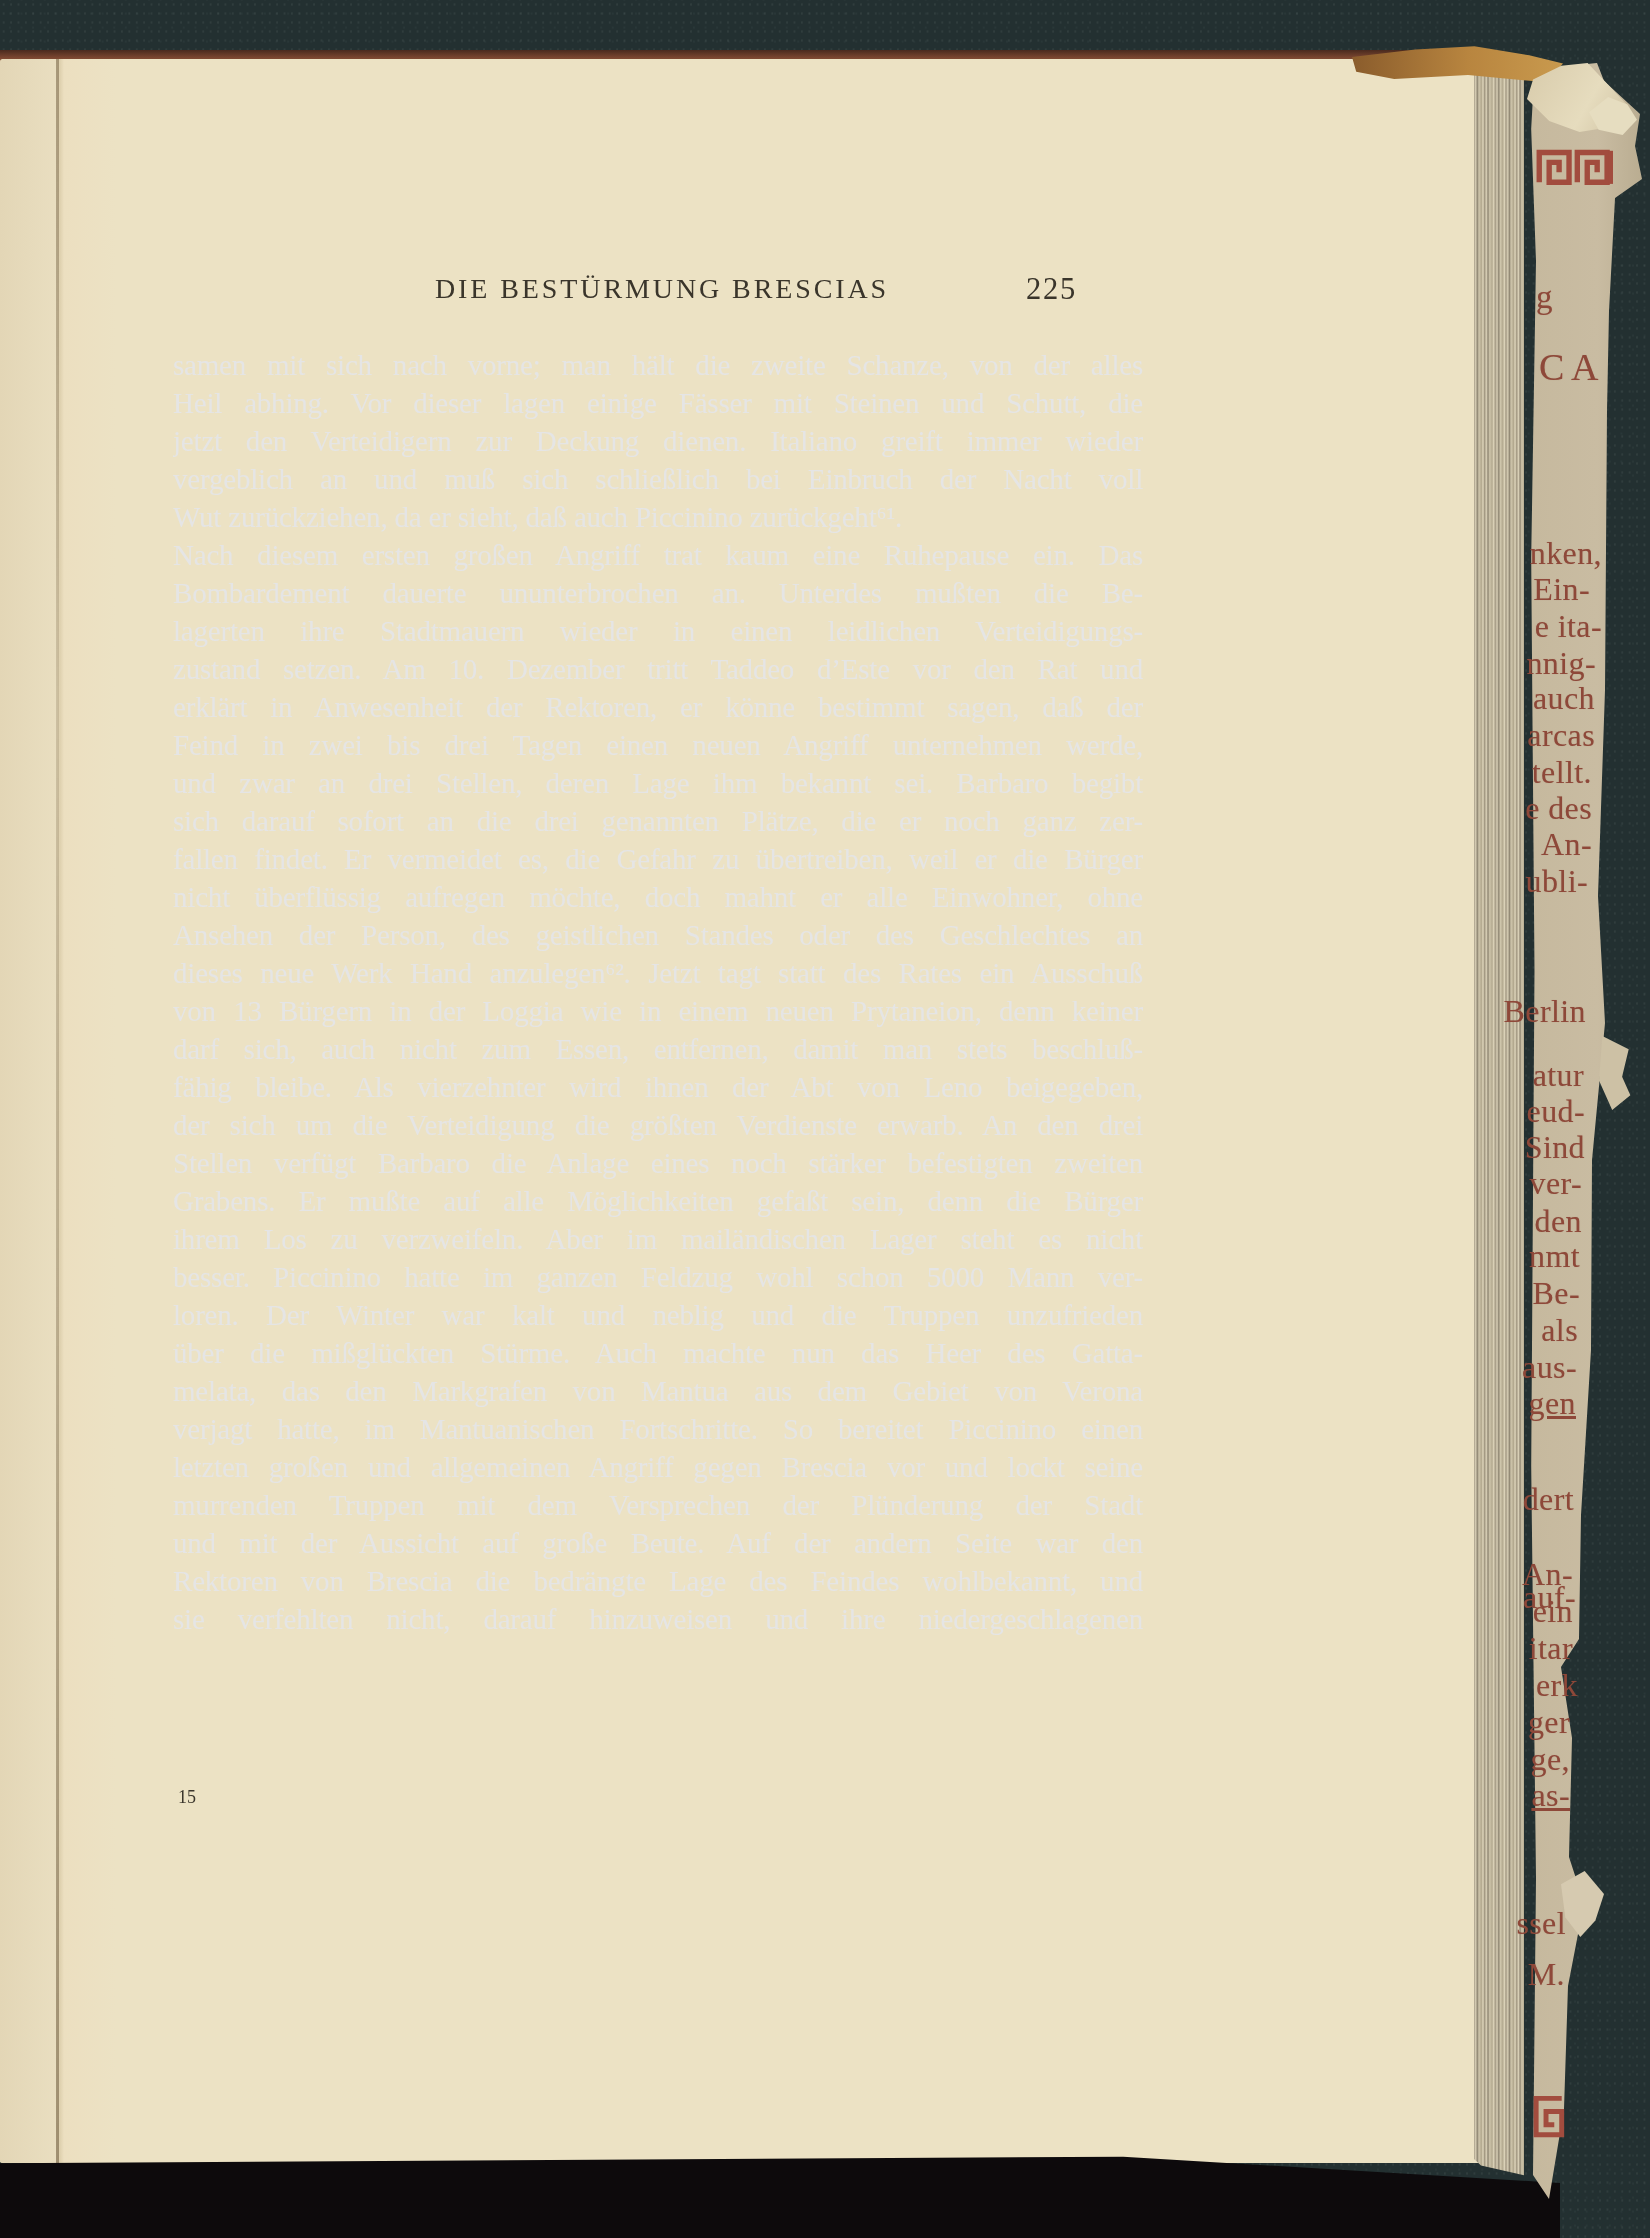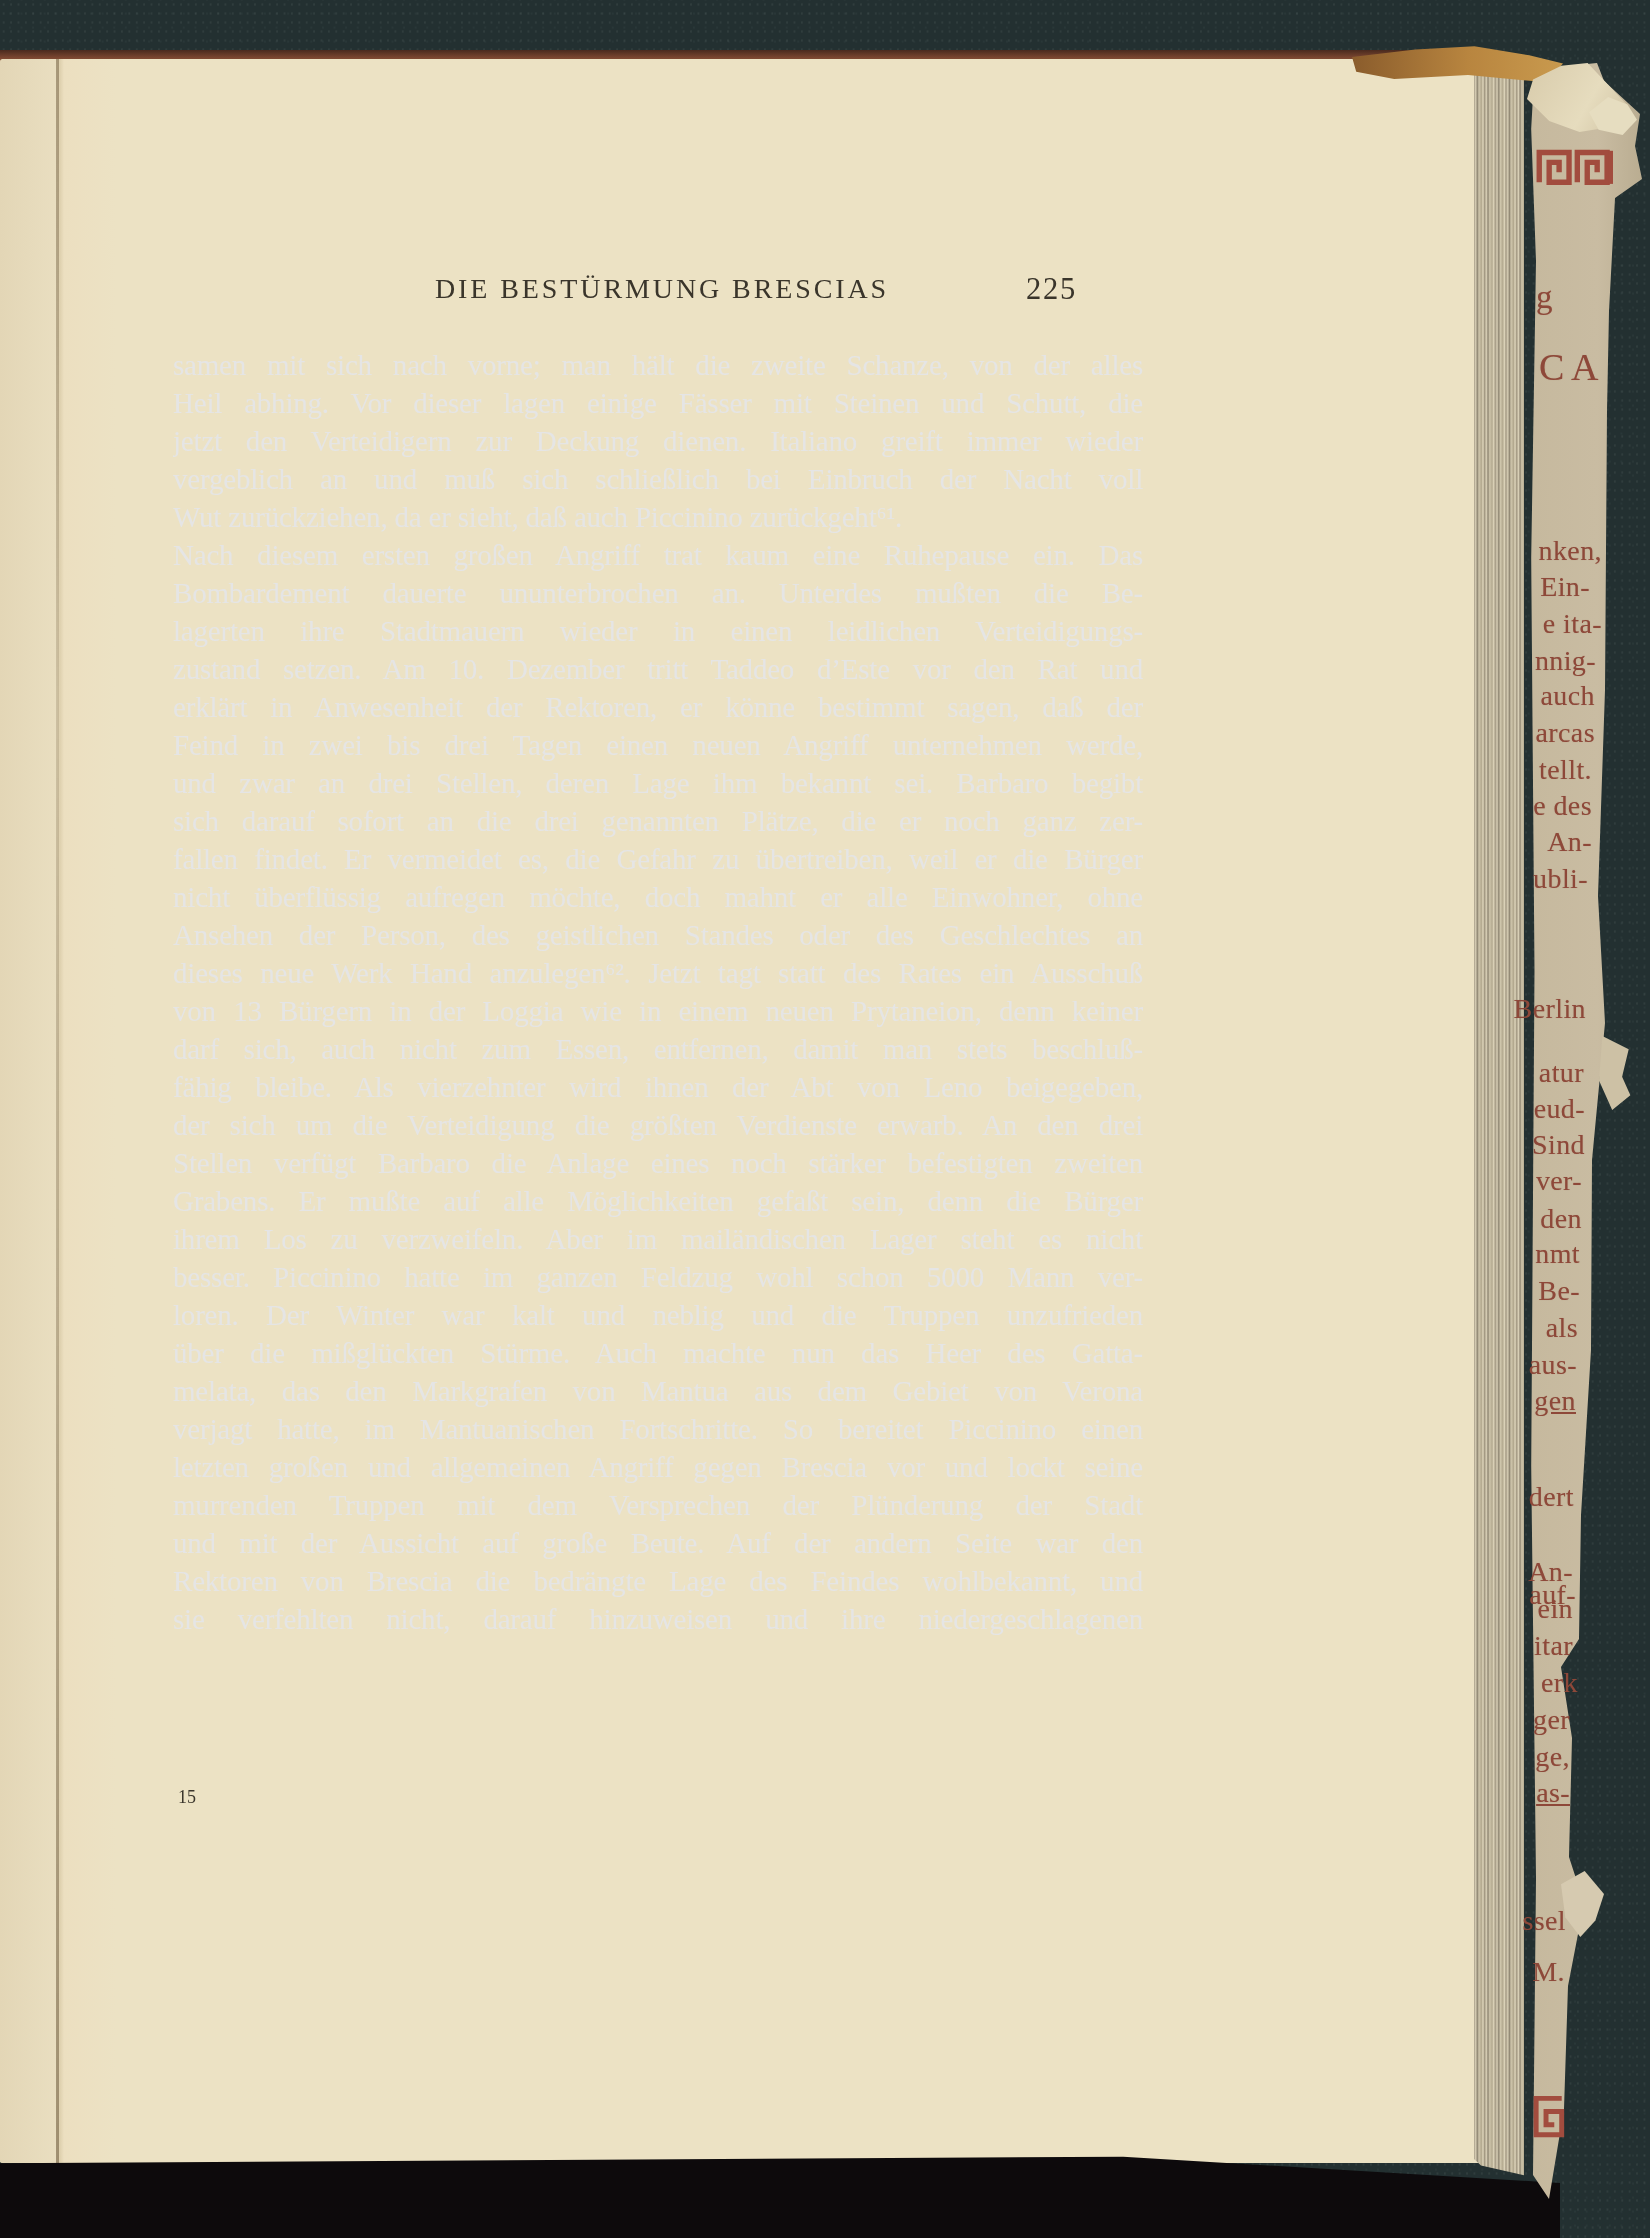--- a/index.html
+++ b/index.html
@@ -115,21 +115,21 @@
   .footer-signature{
     position:absolute;left:178px;top:1787px;
     font-size:18px;color:#3a352b;z-index:7;
   }
   
   .fragments-layer{
     position:absolute;left:1518px;top:63px;width:132px;height:2145px;z-index:8;
   }
   .fragment{
     position:absolute;
-    font-size:28px;color:#8e4839;letter-spacing:0.4px;white-space:nowrap;
+    font-size:32px;color:#8e4839;letter-spacing:0.4px;white-space:nowrap;
     text-shadow:0 0 0.8px rgba(120,60,45,0.35);
   }
   .ornament{position:absolute;z-index:8;}
   .ornament svg{display:block;}
 </style>
 </head>
 <body>
 
 <div class="binding-top"></div>
 <div class="bottom-shadow"></div>

